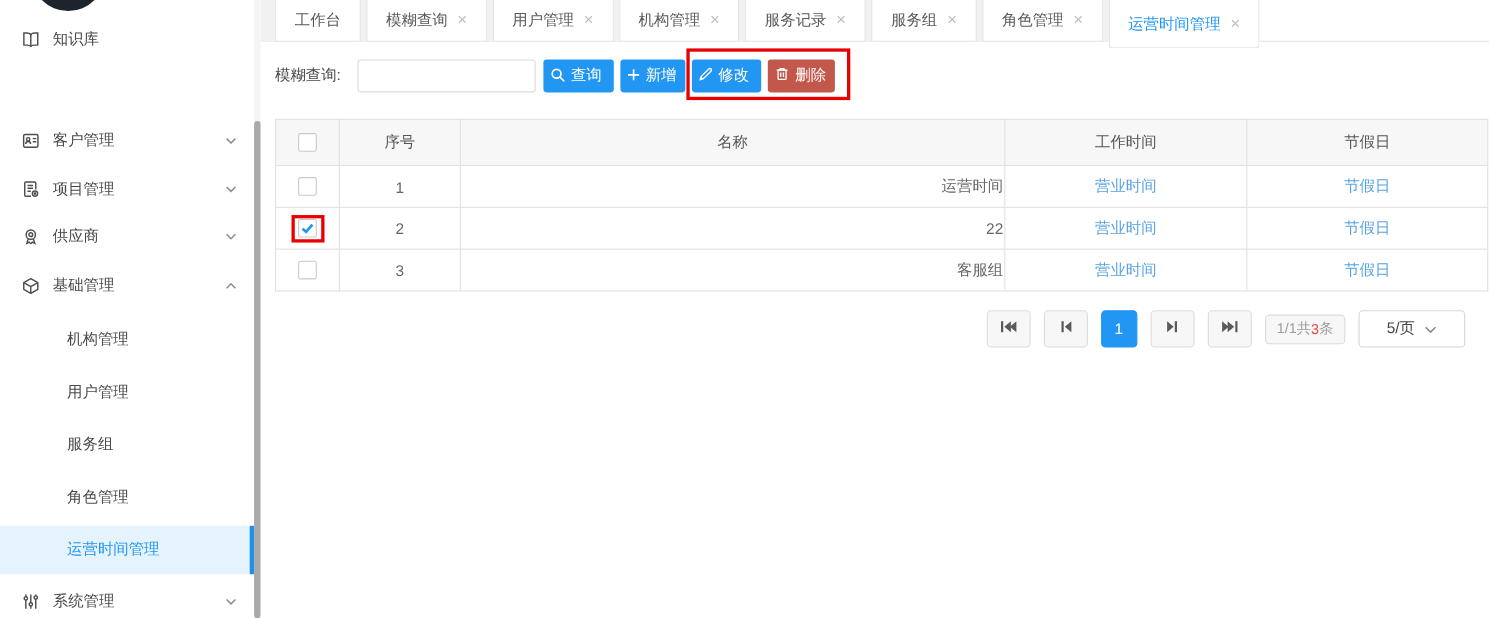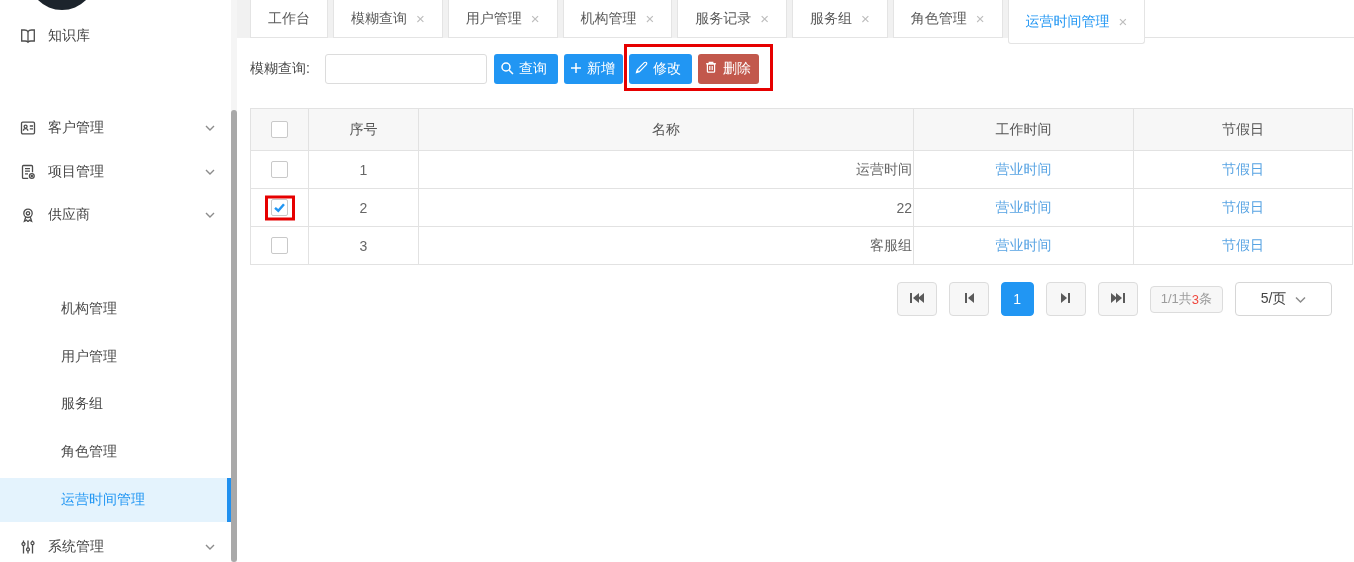--- a/index.html
+++ b/index.html
@@ -128,20 +128,34 @@
         </svg>
     </span>
     <span class="lbl">供应商</span>
     <span class="chev">
         <svg width="10" height="10" viewBox="0 0 10 10" fill="none" stroke="#8c8c8c" stroke-width="1.4">
           <polyline points="1,3 5,7 9,3"></polyline>
         </svg>
       </span>
   </div>
 
+  <div class="sitem" style="top:238px">
+    <span class="ico">
+      <svg width="18" height="18" viewBox="0 0 18 18" fill="none" stroke="#4d4d4d" stroke-width="1.3" stroke-linejoin="round">
+          <path d="M9 2.4 15.4 6v6L9 15.6 2.6 12V6Z"></path>
+          <path d="M2.6 6 9 9.5 15.4 6M9 9.5v6.1"></path>
+        </svg>
+    </span>
+    <span class="lbl">基础管理</span>
+    <span class="chev">
+        <svg width="10" height="10" viewBox="0 0 10 10" fill="none" stroke="#8c8c8c" stroke-width="1.4">
+          <polyline points="1,7 5,3 9,7"></polyline>
+        </svg>
+      </span>
+  </div>
 
   <div class="sitem sub" style="top:287px">
     <span class="lbl">机构管理</span>
   </div>
   <div class="sitem sub" style="top:335px">
     <span class="lbl">用户管理</span>
   </div>
   <div class="sitem sub" style="top:382px">
     <span class="lbl">服务组</span>
   </div>

